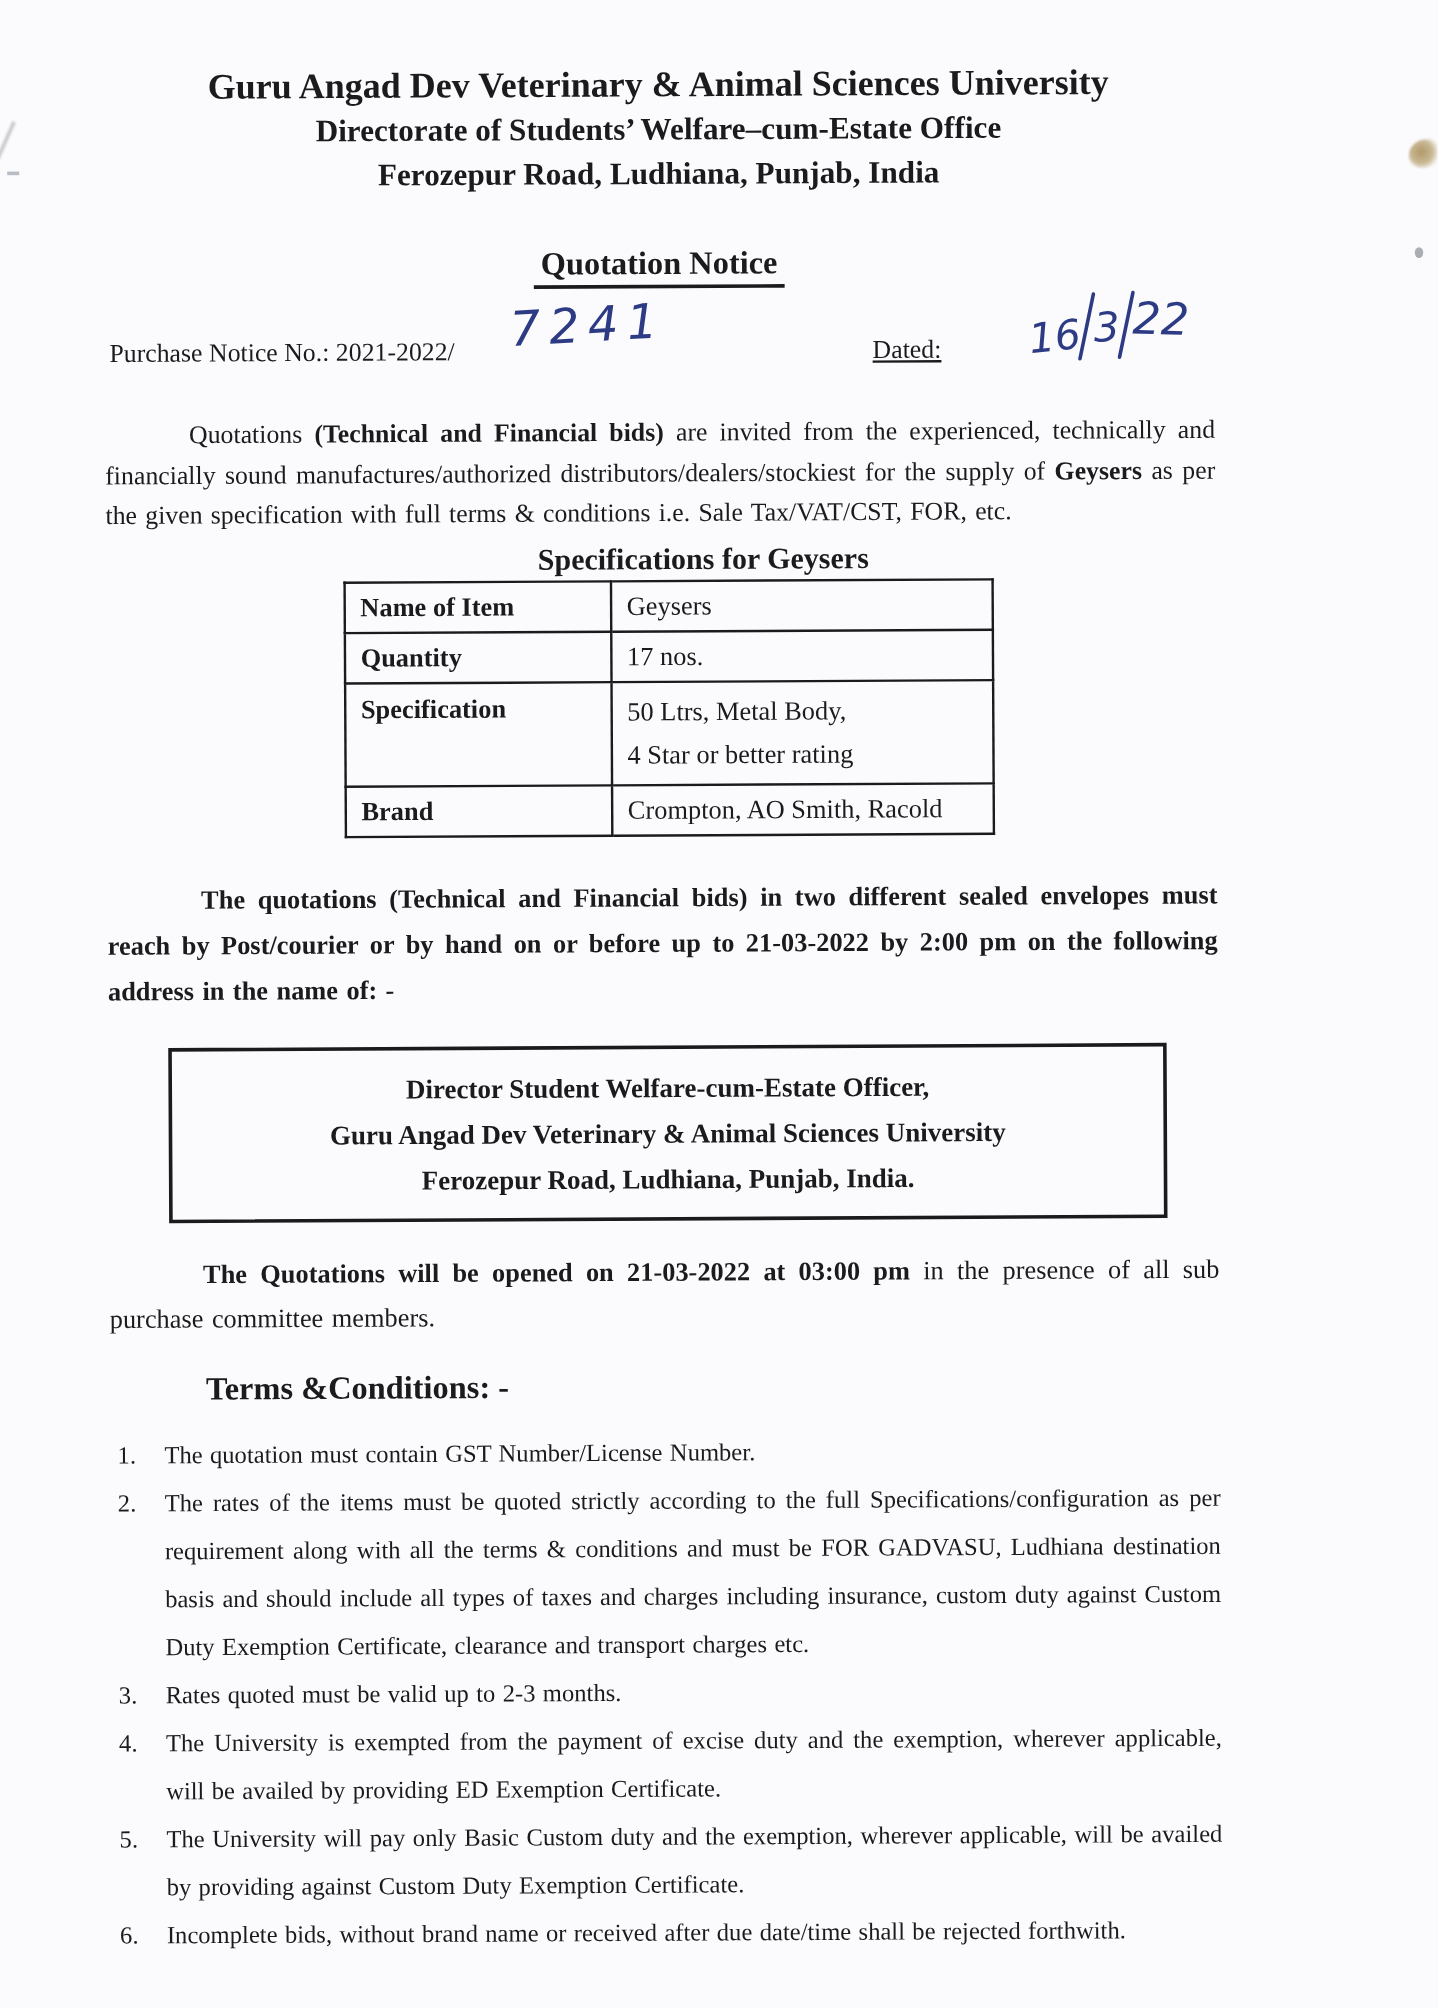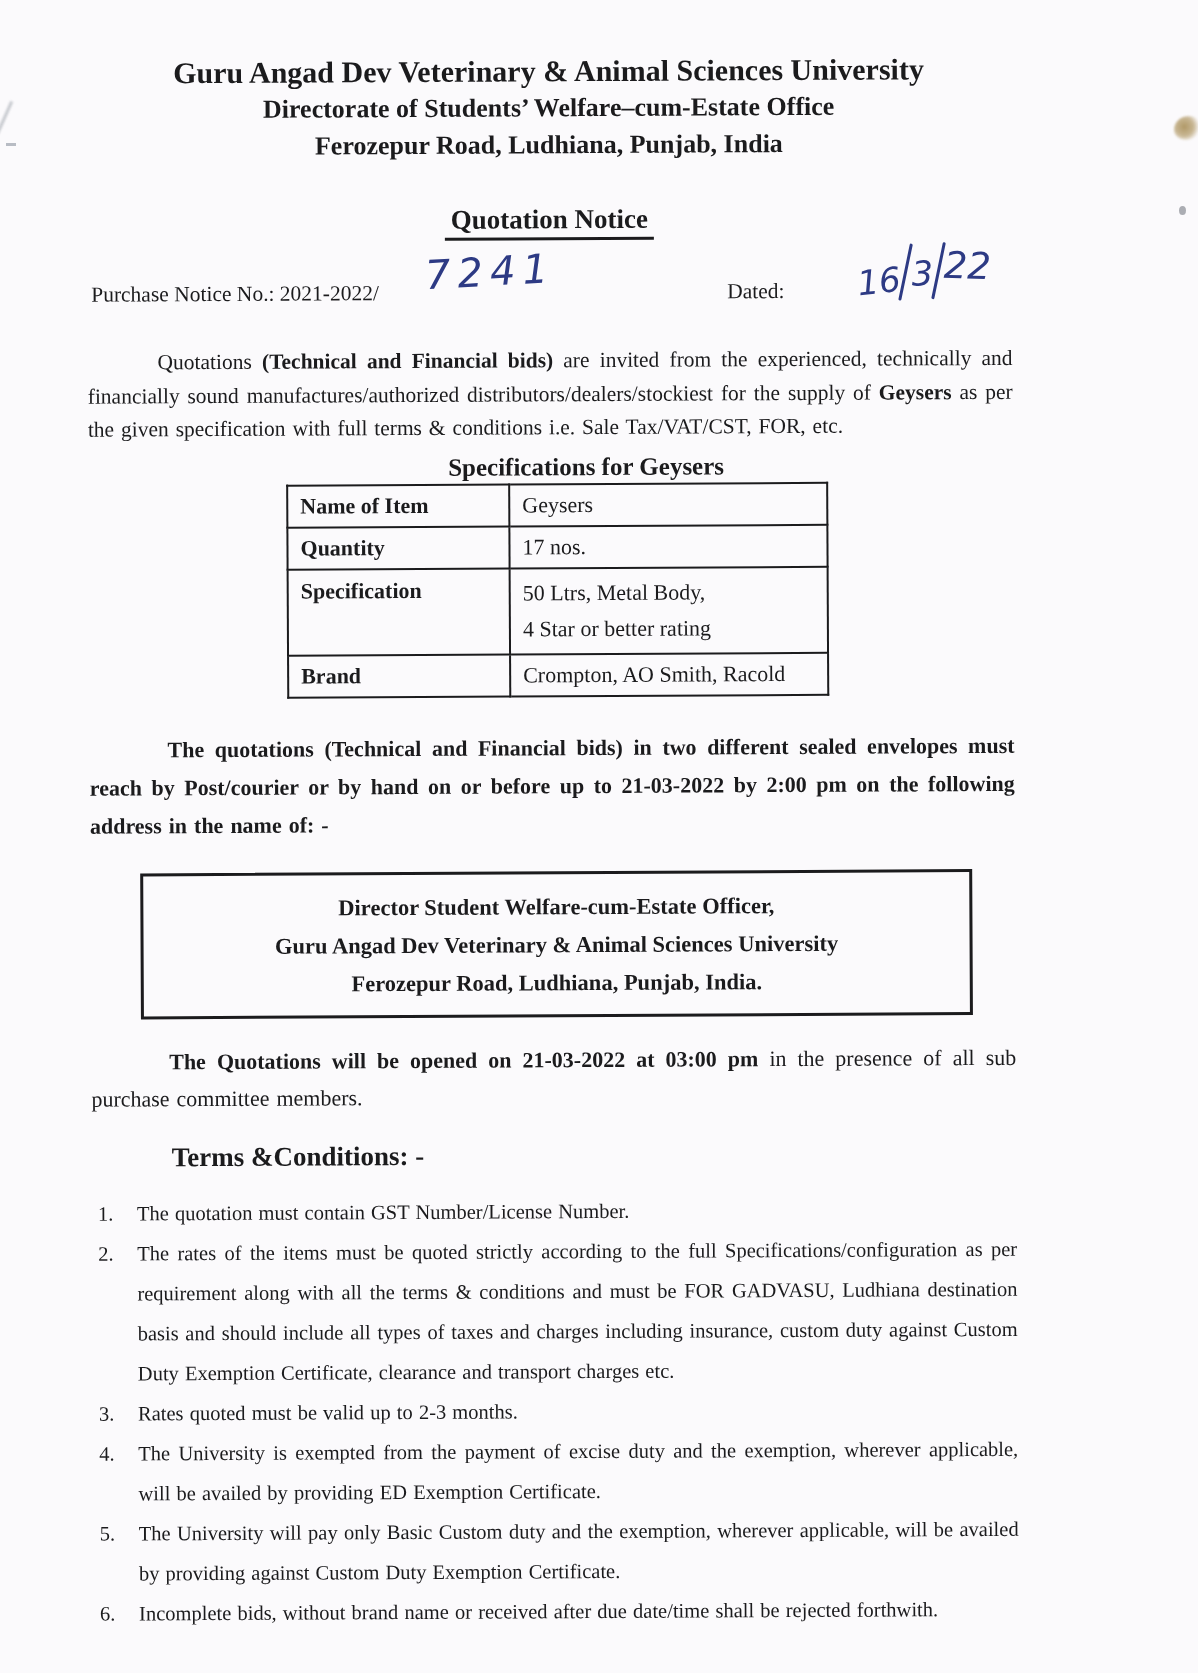--- a/index.html
+++ b/index.html
@@ -30,21 +30,21 @@
   .ref-row{position:relative;margin-top:24px;height:58px;font-size:21.5px;}
   .ref-purchase{position:absolute;left:4px;top:16px;}
   .hand{
     font-family:"DejaVu Sans",sans-serif;
     color:#2d3a84;font-style:italic;
   }
   .hand-number{
     position:absolute;left:338px;top:-16px;
     font-size:40px;letter-spacing:7px;transform:rotate(-3deg);
   }
-  .ref-dated{position:absolute;left:640px;top:16px;}
+  .ref-dated{position:absolute;left:640px;top:16px;text-decoration:underline;}
   .hand-date{
     position:absolute;left:770px;top:-20px;
     display:inline-flex;align-items:center;gap:4px;
     font-size:34px;transform:rotate(-2deg);
   }
   .hand-date .digit{display:inline-block;}
   .hand-date .d1{transform:translateY(8px) rotate(-4deg);}
   .hand-date .d2{transform:translateY(2px);}
   .hand-date .d3{transform:translateY(-4px) rotate(4deg);font-size:37px;}
   .date-slash{

